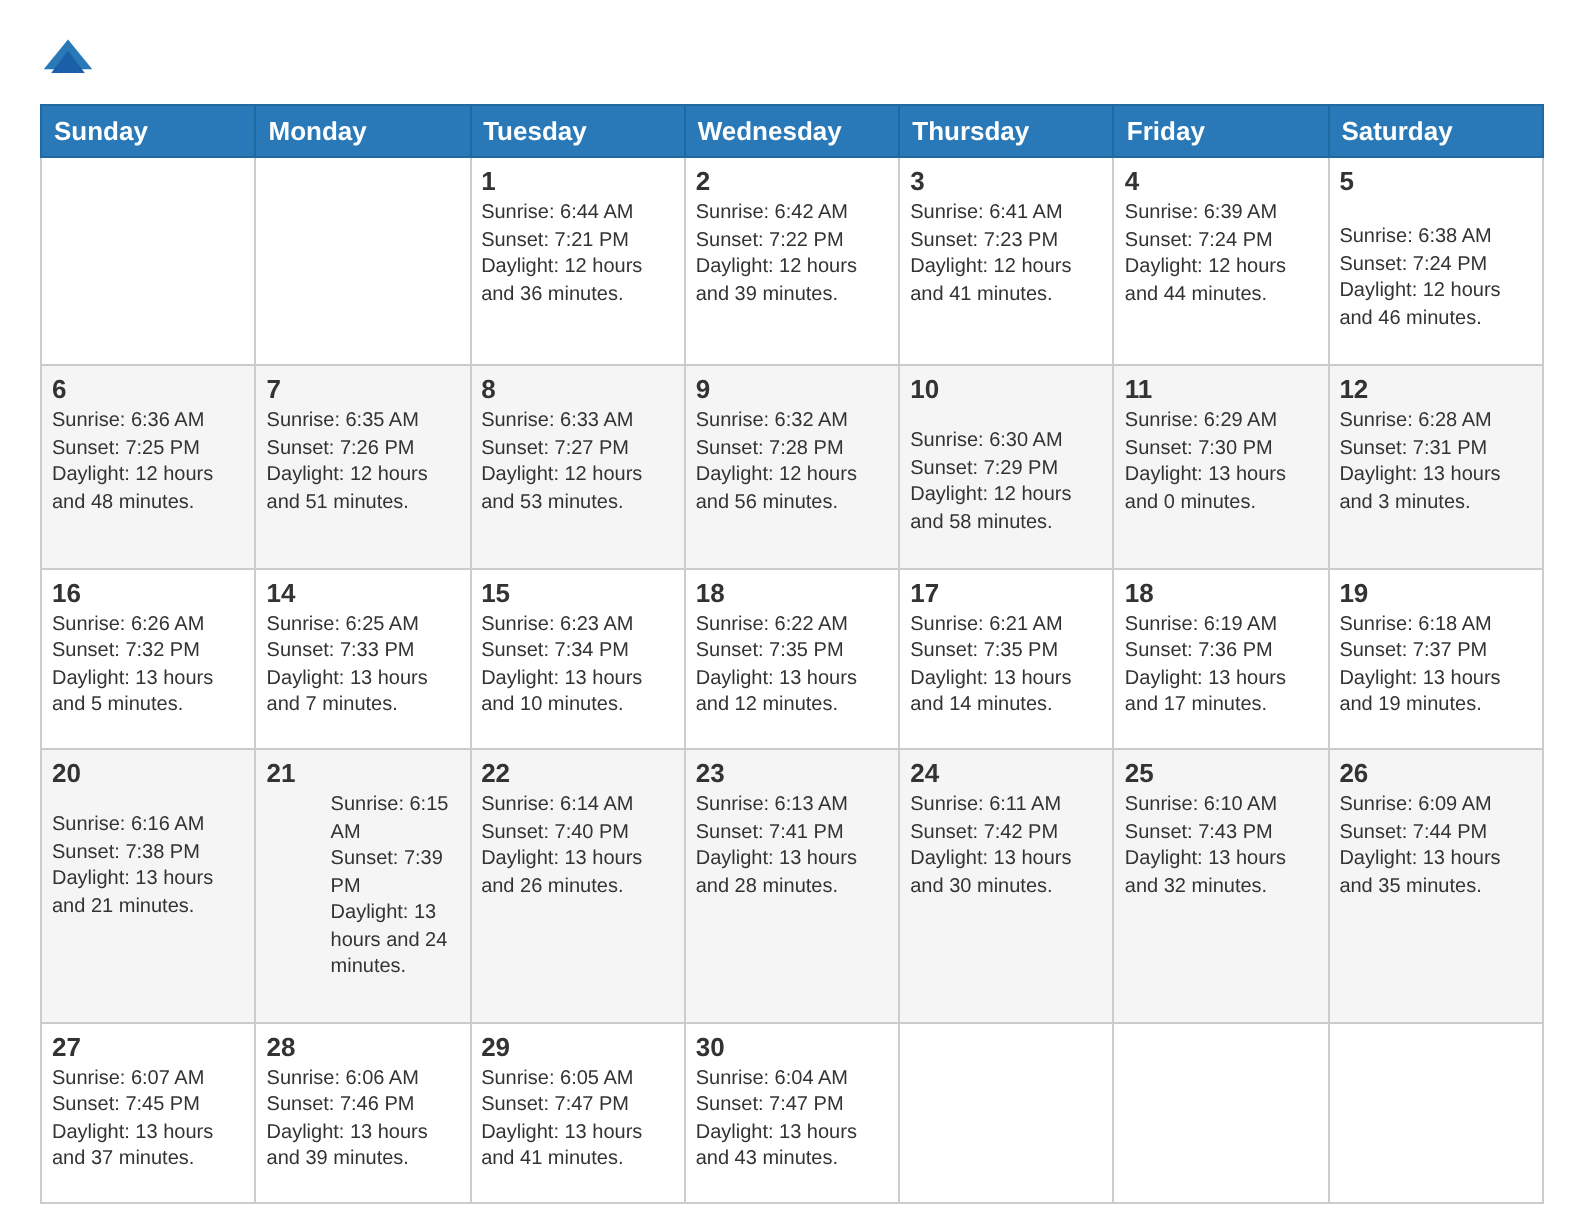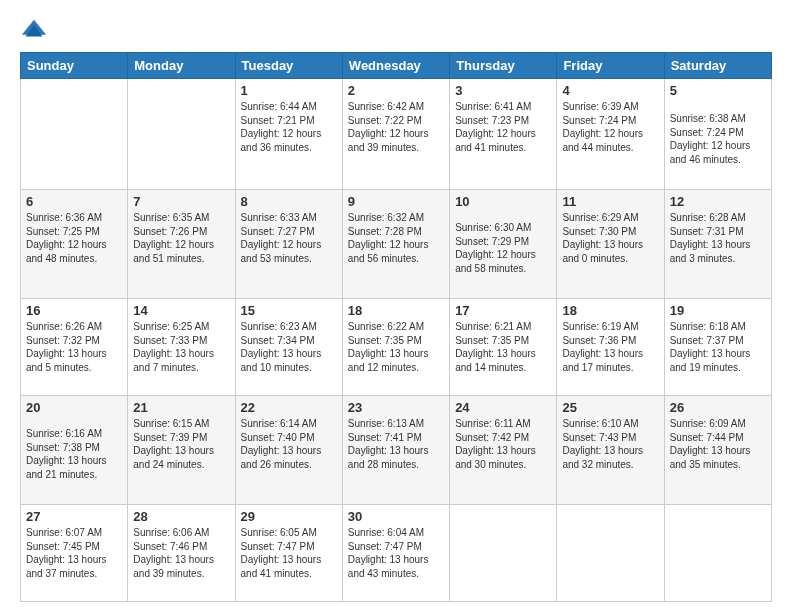--- a/index.html
+++ b/index.html
@@ -263,21 +263,21 @@
         </tr>
         <tr class="row-alt">
           <td>
             <span class="day-num">20</span>
             <div class="cell-info" style="white-space: pre-line; margin-top: 12px;">Sunrise: 6:16 AM
 Sunset: 7:38 PM
 Daylight: 13 hours and 21 minutes.</div>
           </td>
           <td>
             <span class="day-num">21</span>
-            <div class="cell-info" style="white-space: pre-line;">Sunrise: 6:15 AM
+            <div class="cell-info" style="white-space: pre-line; margin-left: 32px;">Sunrise: 6:15 AM
 Sunset: 7:39 PM
 Daylight: 13 hours and 24 minutes.</div>
           </td>
           <td>
             <span class="day-num">22</span>
             <div class="cell-info" style="white-space: pre-line;">Sunrise: 6:14 AM
 Sunset: 7:40 PM
 Daylight: 13 hours and 26 minutes.</div>
           </td>
           <td>

